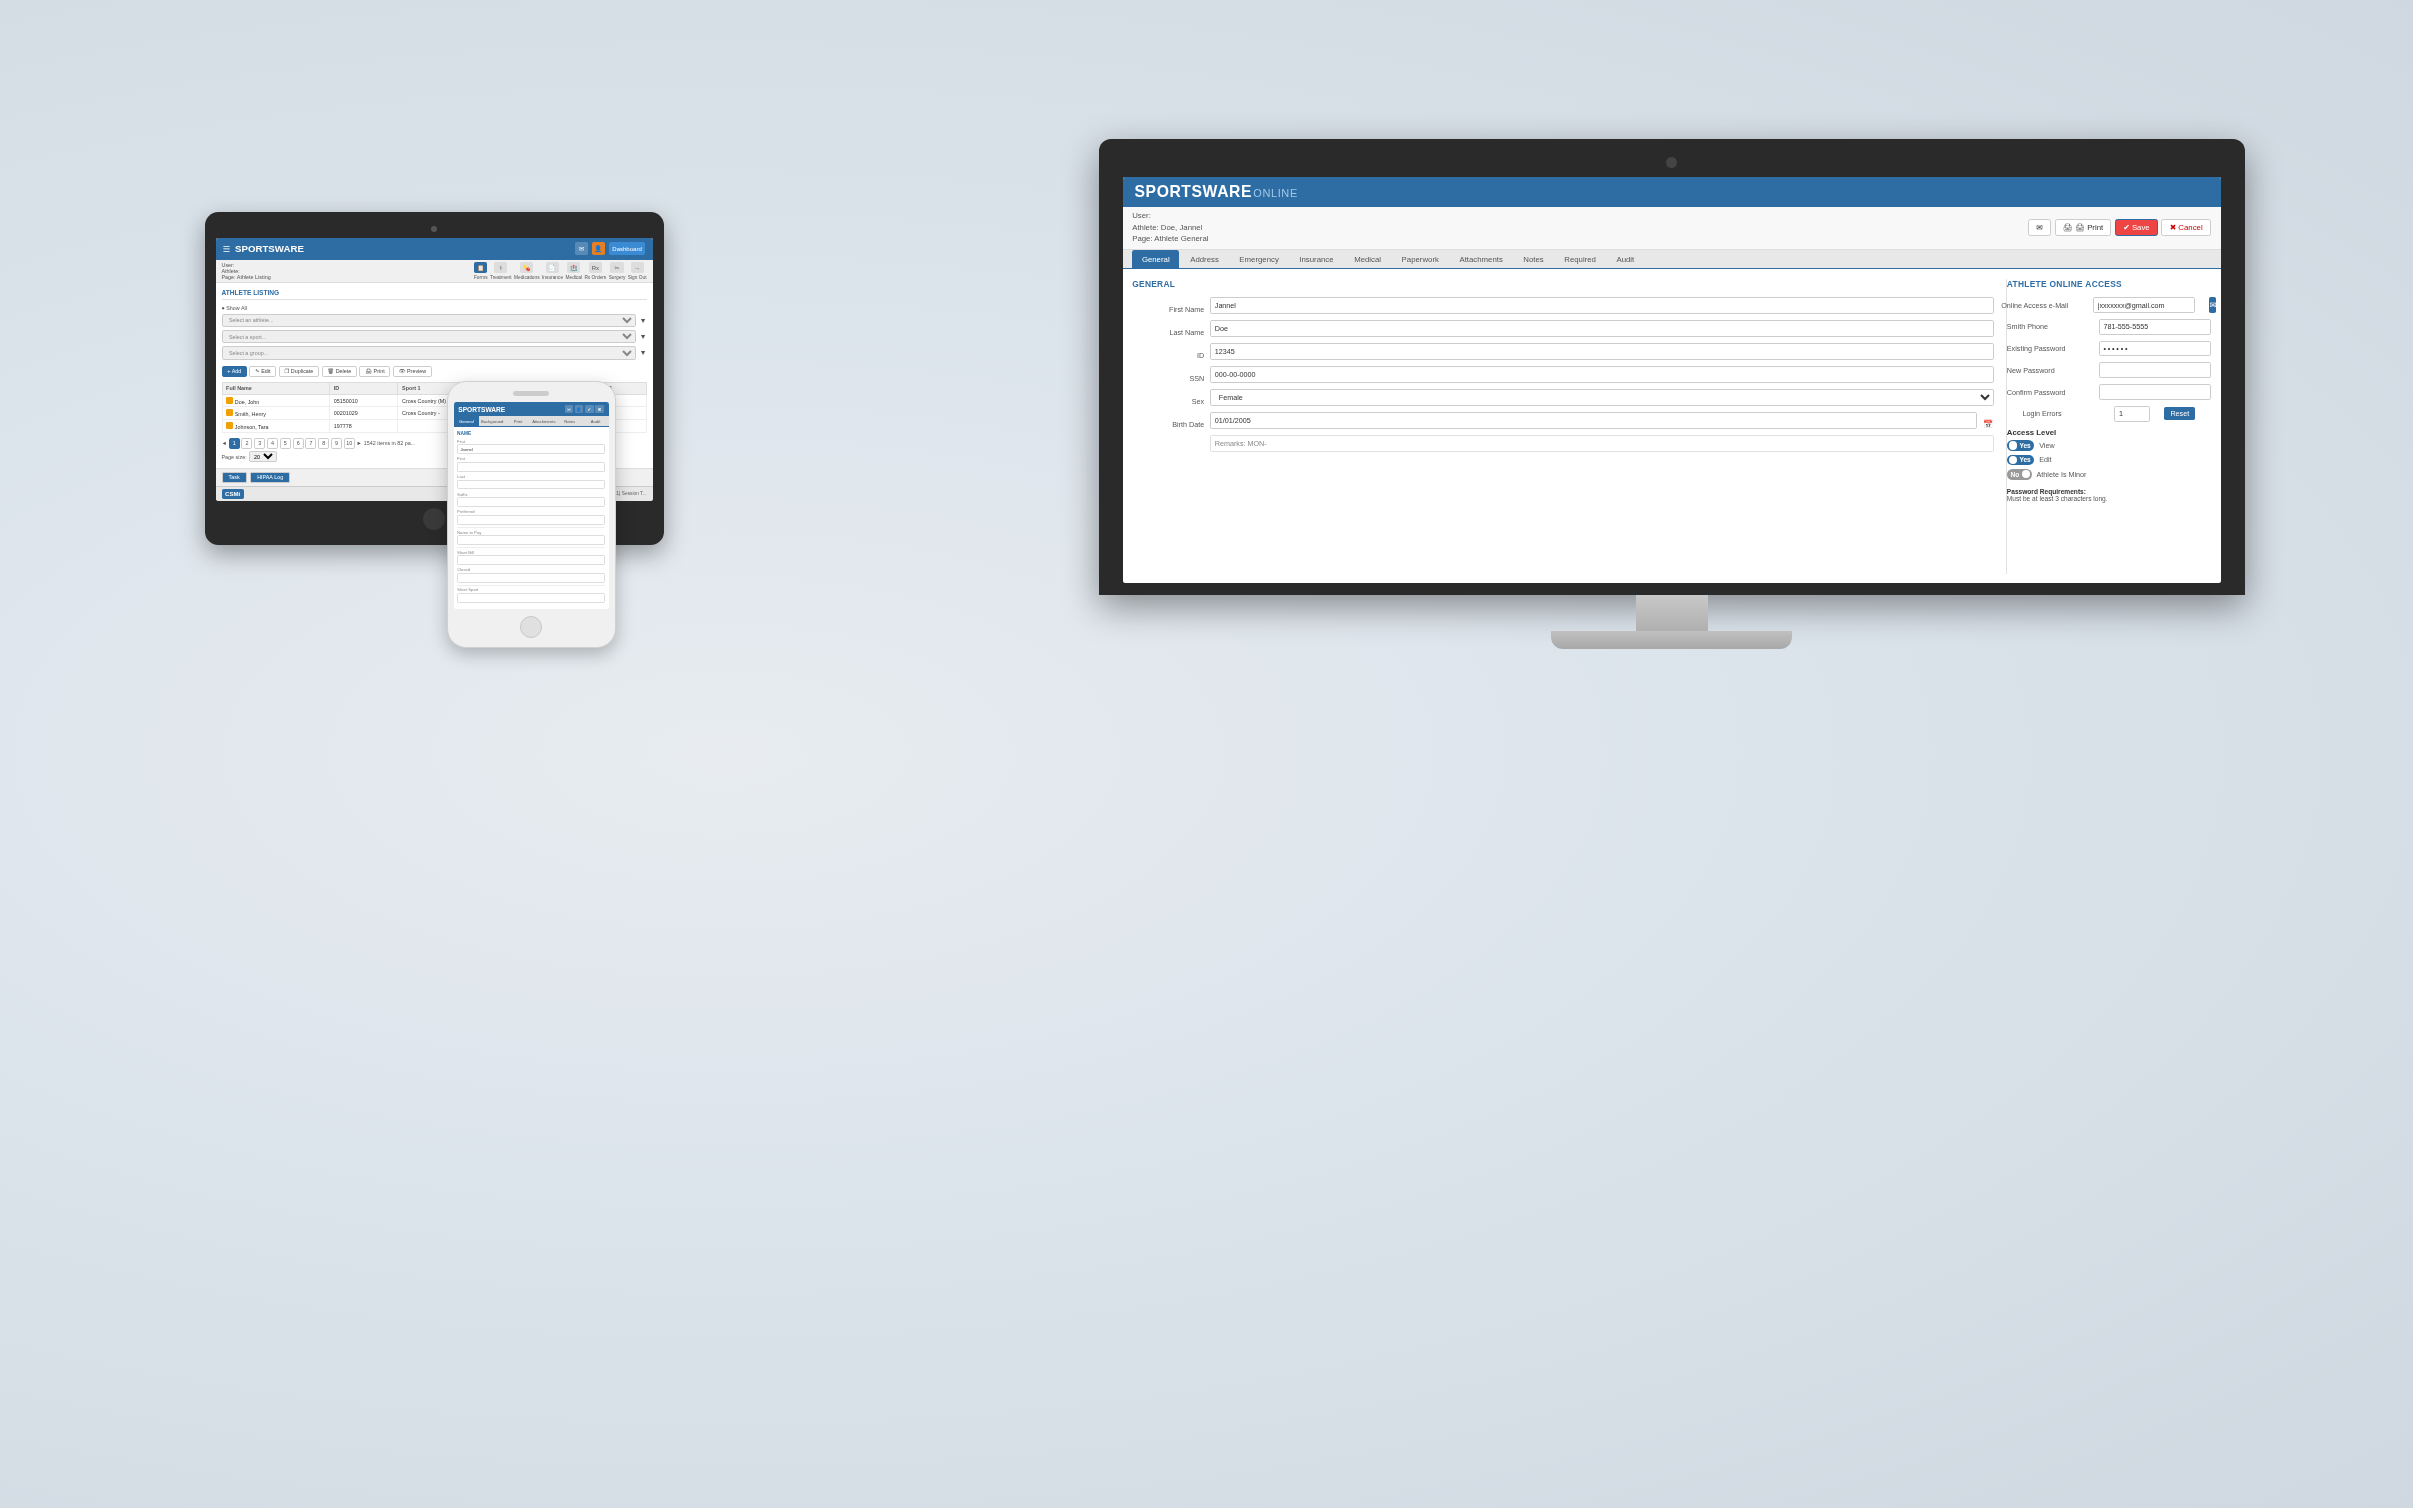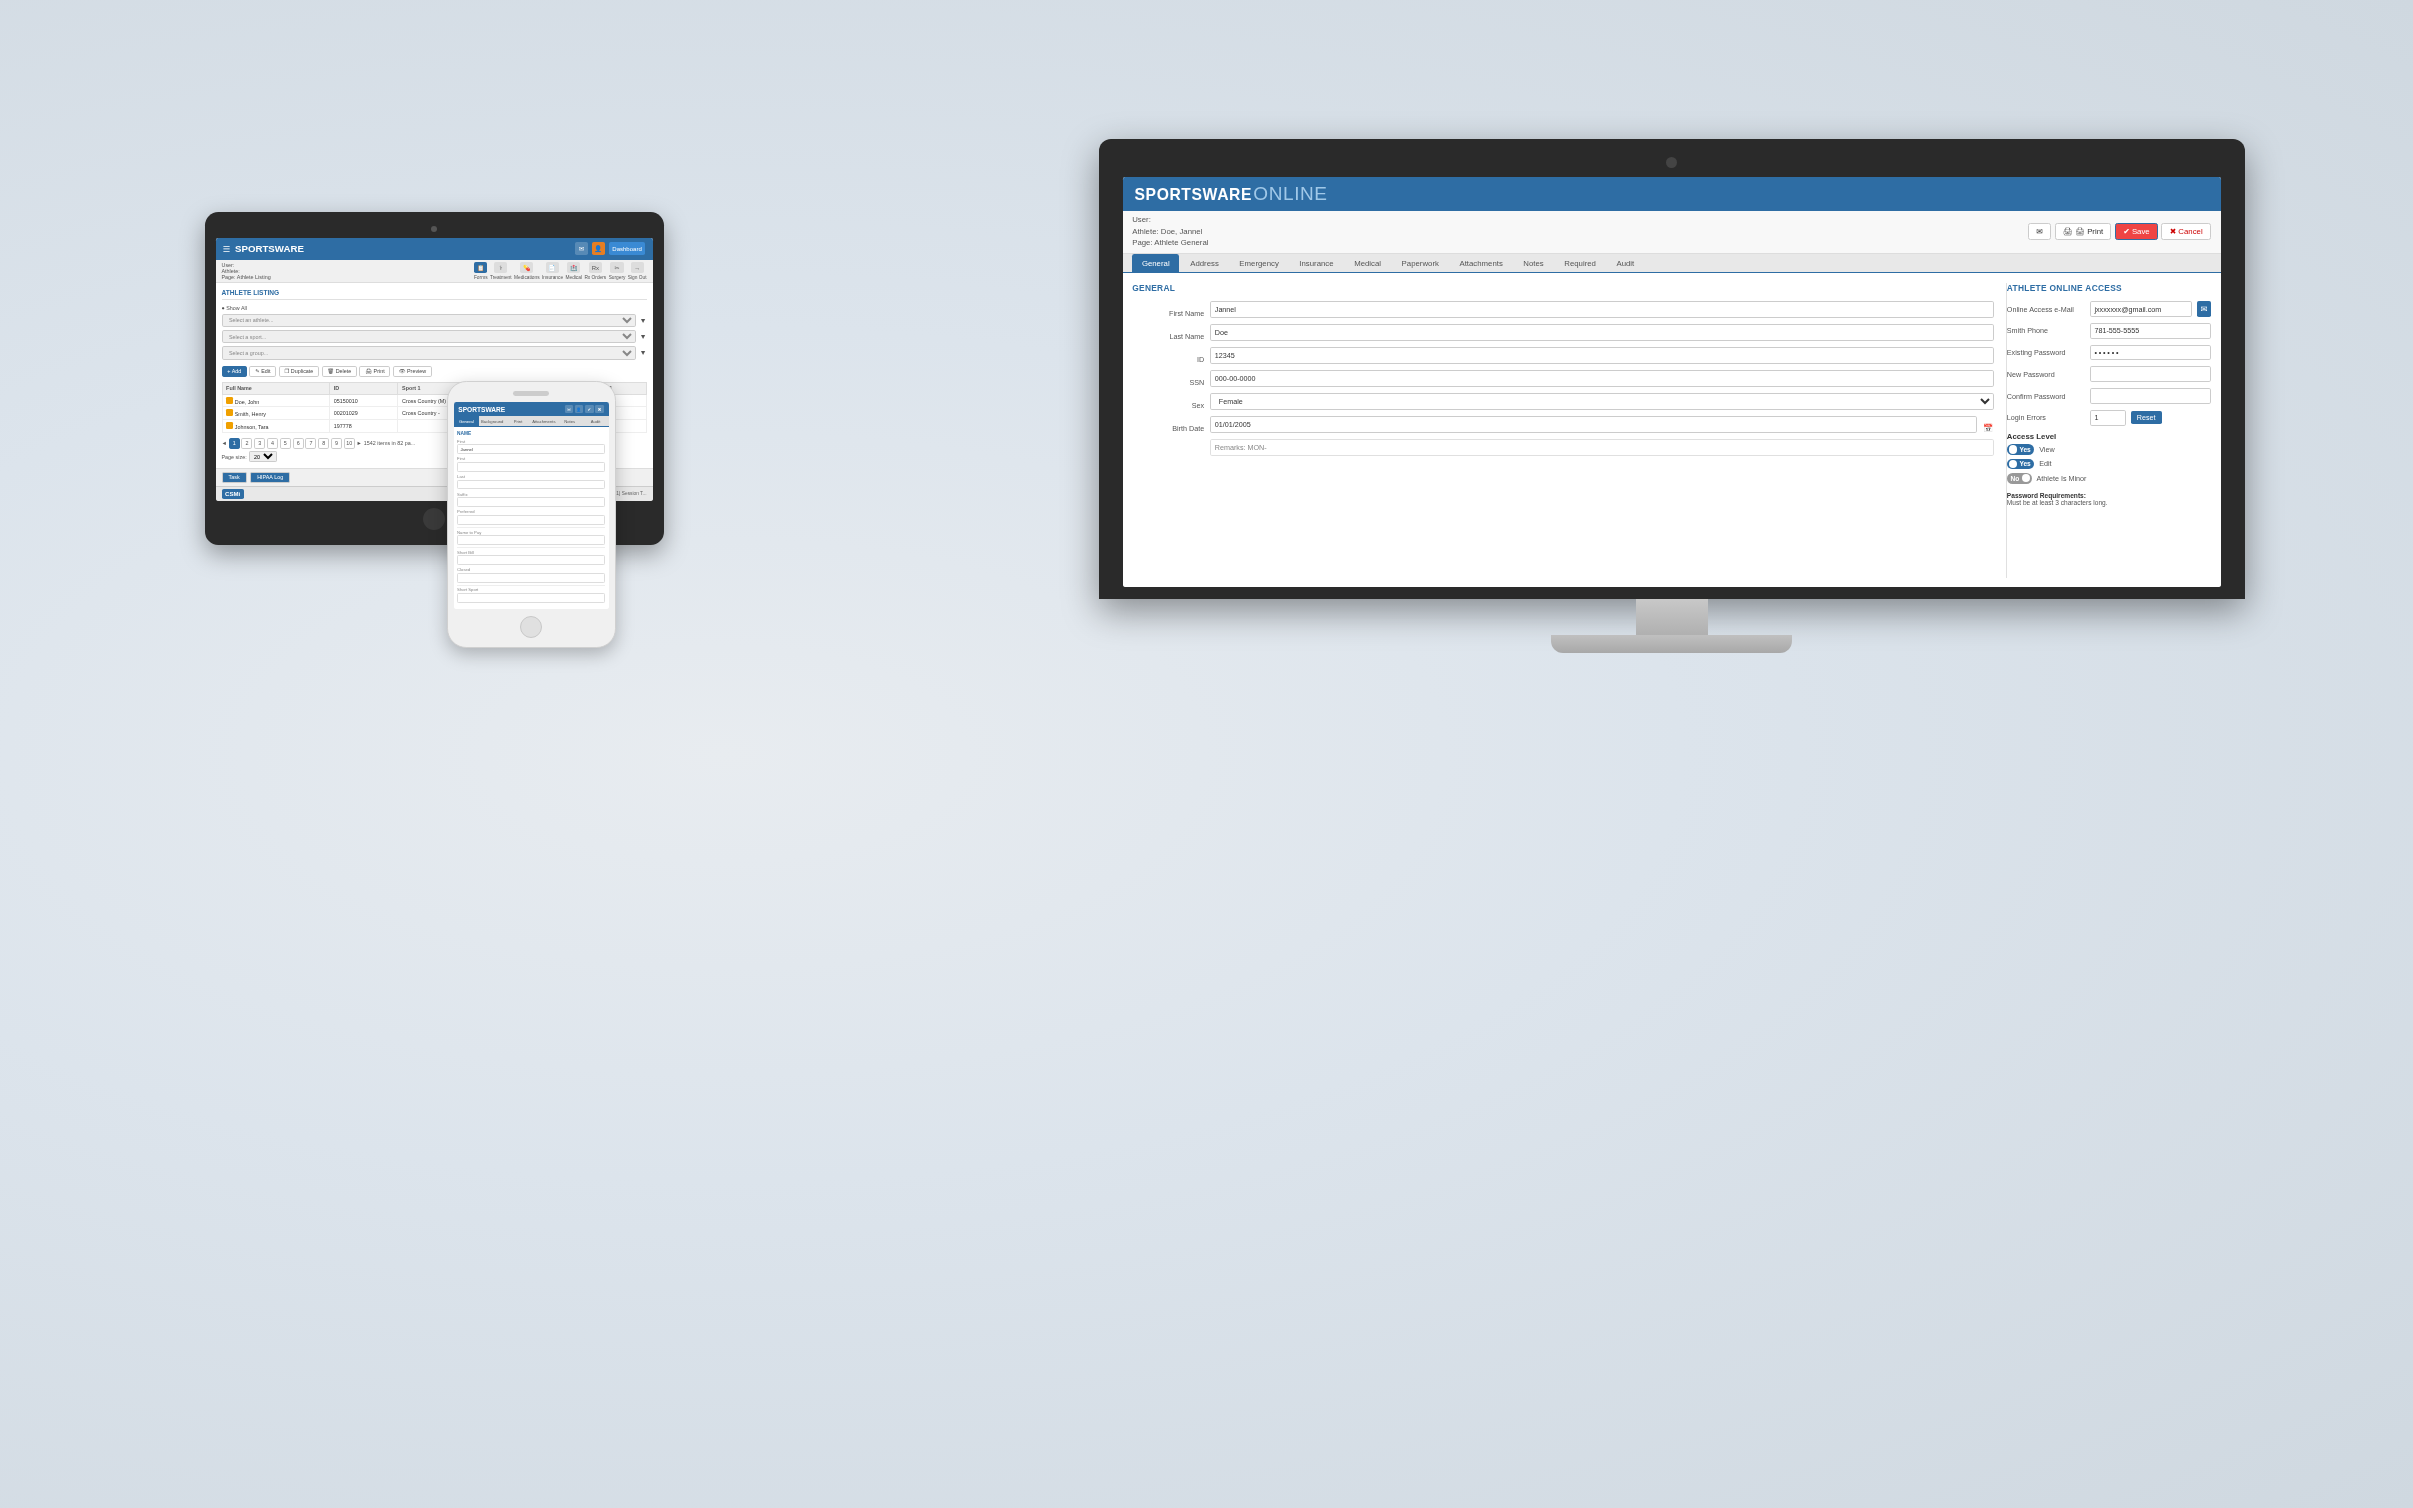--- a/index.html
+++ b/index.html
@@ -73,21 +73,21 @@
       align-items: baseline;
       gap: 1.2px;
     }
     .logo-sportsware {
       font-size: 15.7px;
       font-weight: 900;
       color: #fff;
       letter-spacing: 0.6px;
     }
     .logo-online {
-      font-size: 19px;
+      font-size: 11px;
       font-weight: 400;
       color: #a0c8e8;
       letter-spacing: 0.6px;
     }
 
     .app-toolbar {
       background: #f8f8f8;
       border-bottom: 0.6px solid #ddd;
       padding: 3.6px 9.7px;
       display: flex;
@@ -207,21 +207,22 @@
       font-size: 8.4px;
       font-weight: bold;
       color: #2e6da4;
       margin-bottom: 8.4px;
       letter-spacing: 0.3px;
     }
     .access-row {
       display: flex;
       align-items: center;
       margin-bottom: 6px;
-      gap: 5px;
+      gap: 14px;
+      justify-content: center;
     }
     .access-label {
       font-size: 7.2px;
       color: #555;
       width: 78px;
       flex-shrink: 0;
     }
     .access-input {
       flex: 1;
       height: 15.7px;

